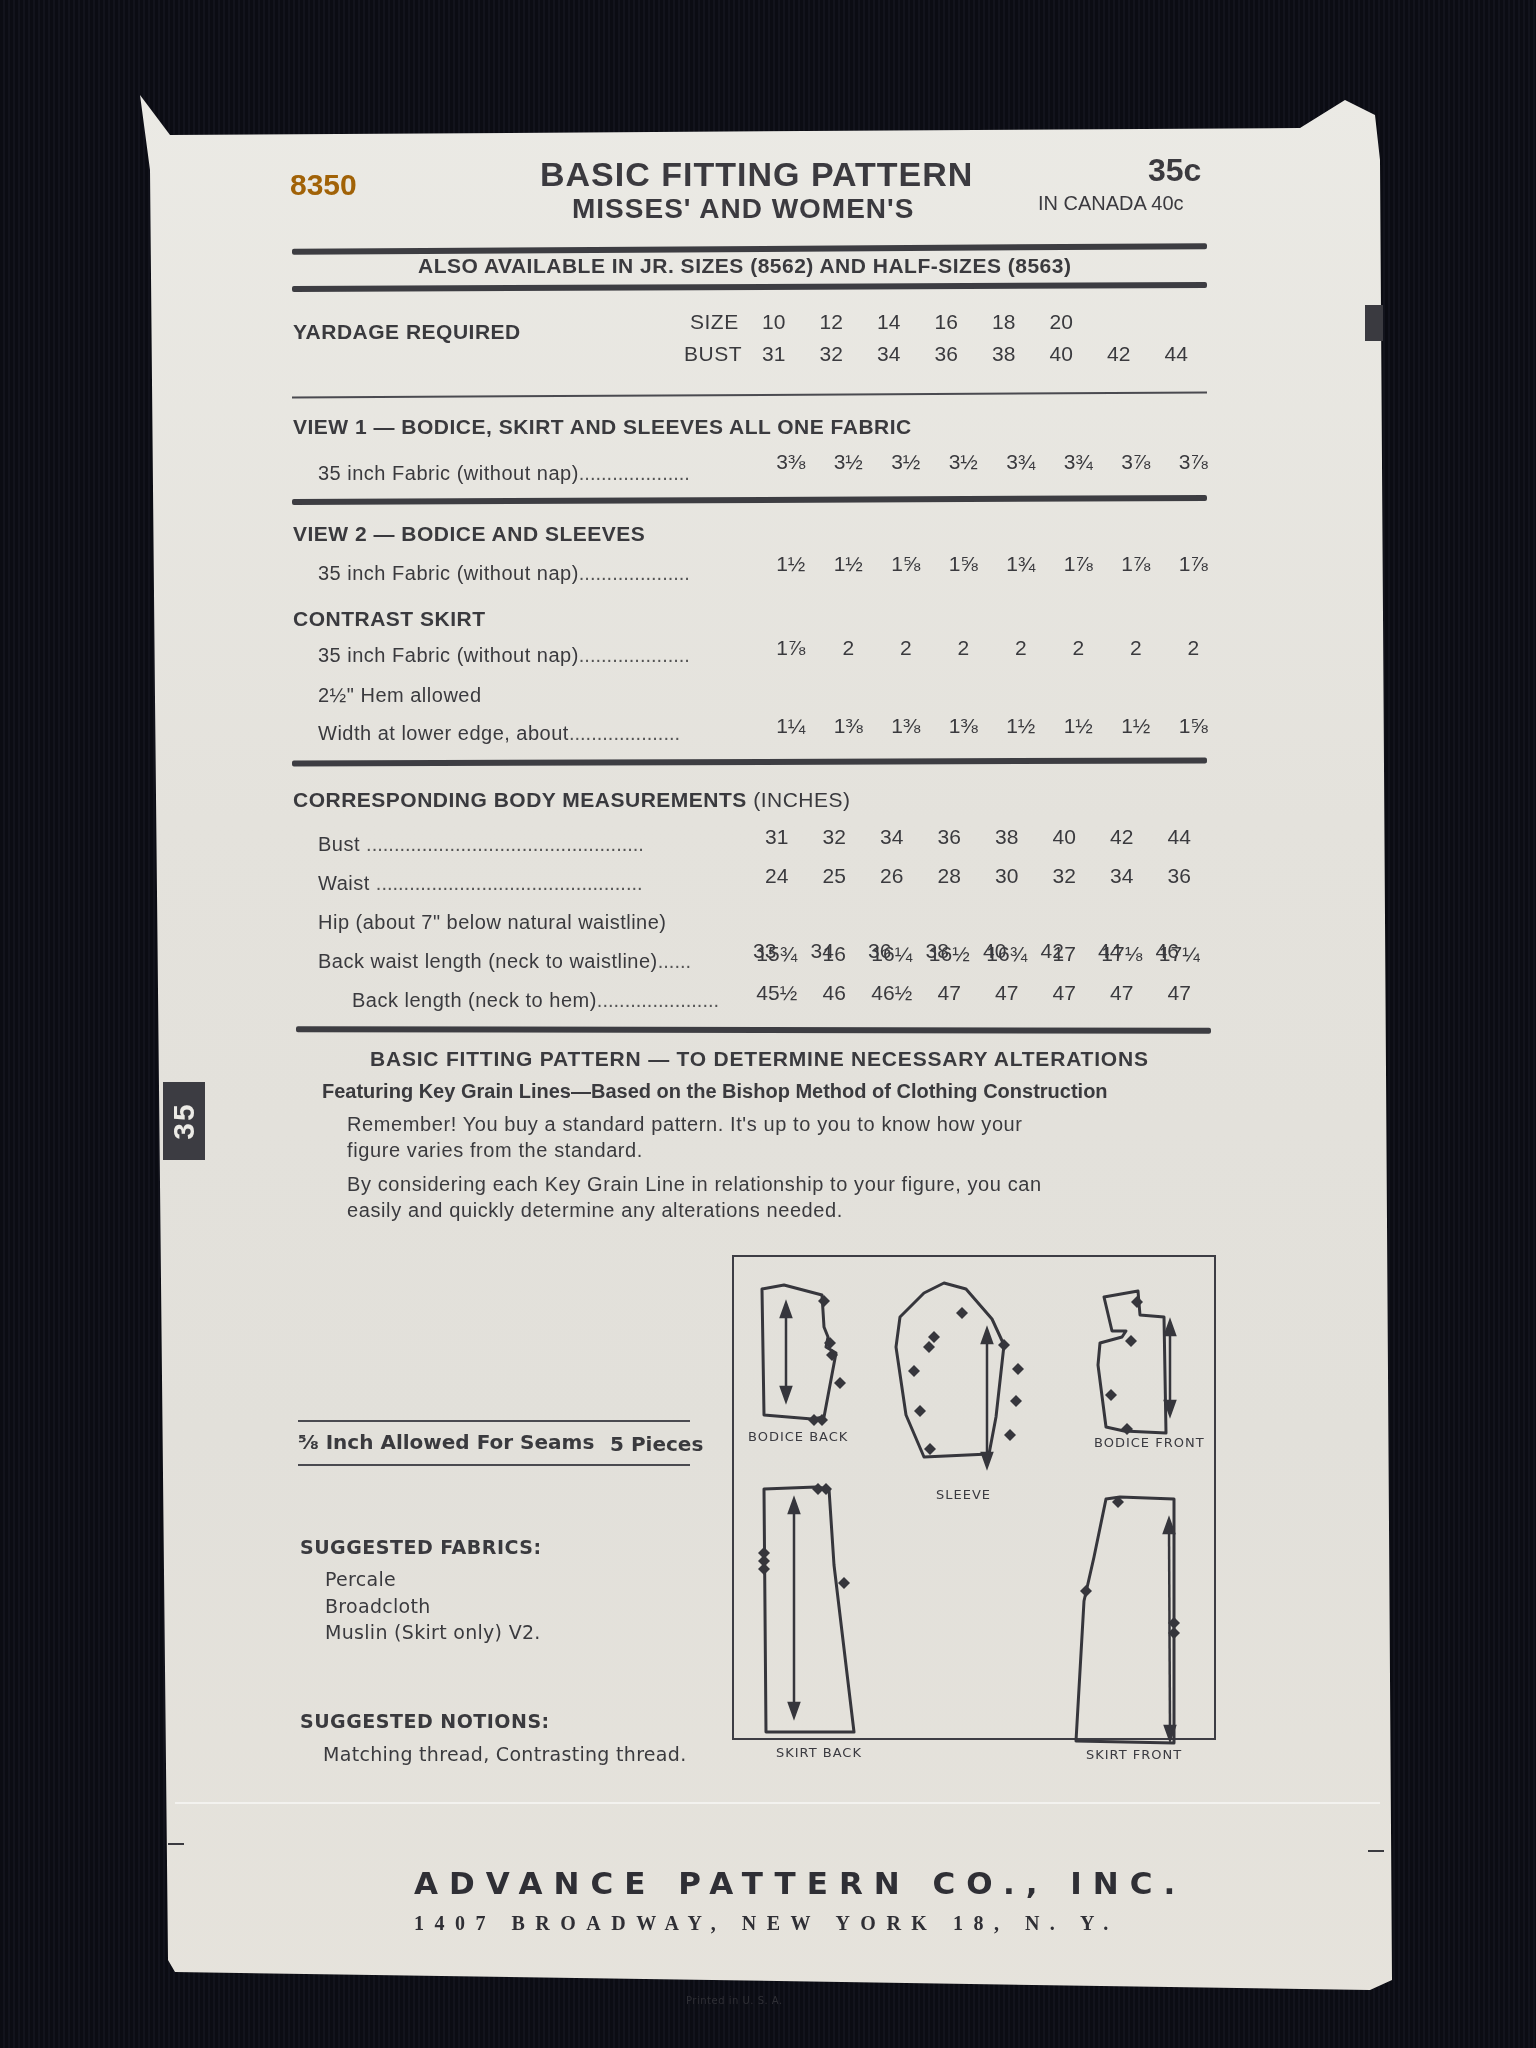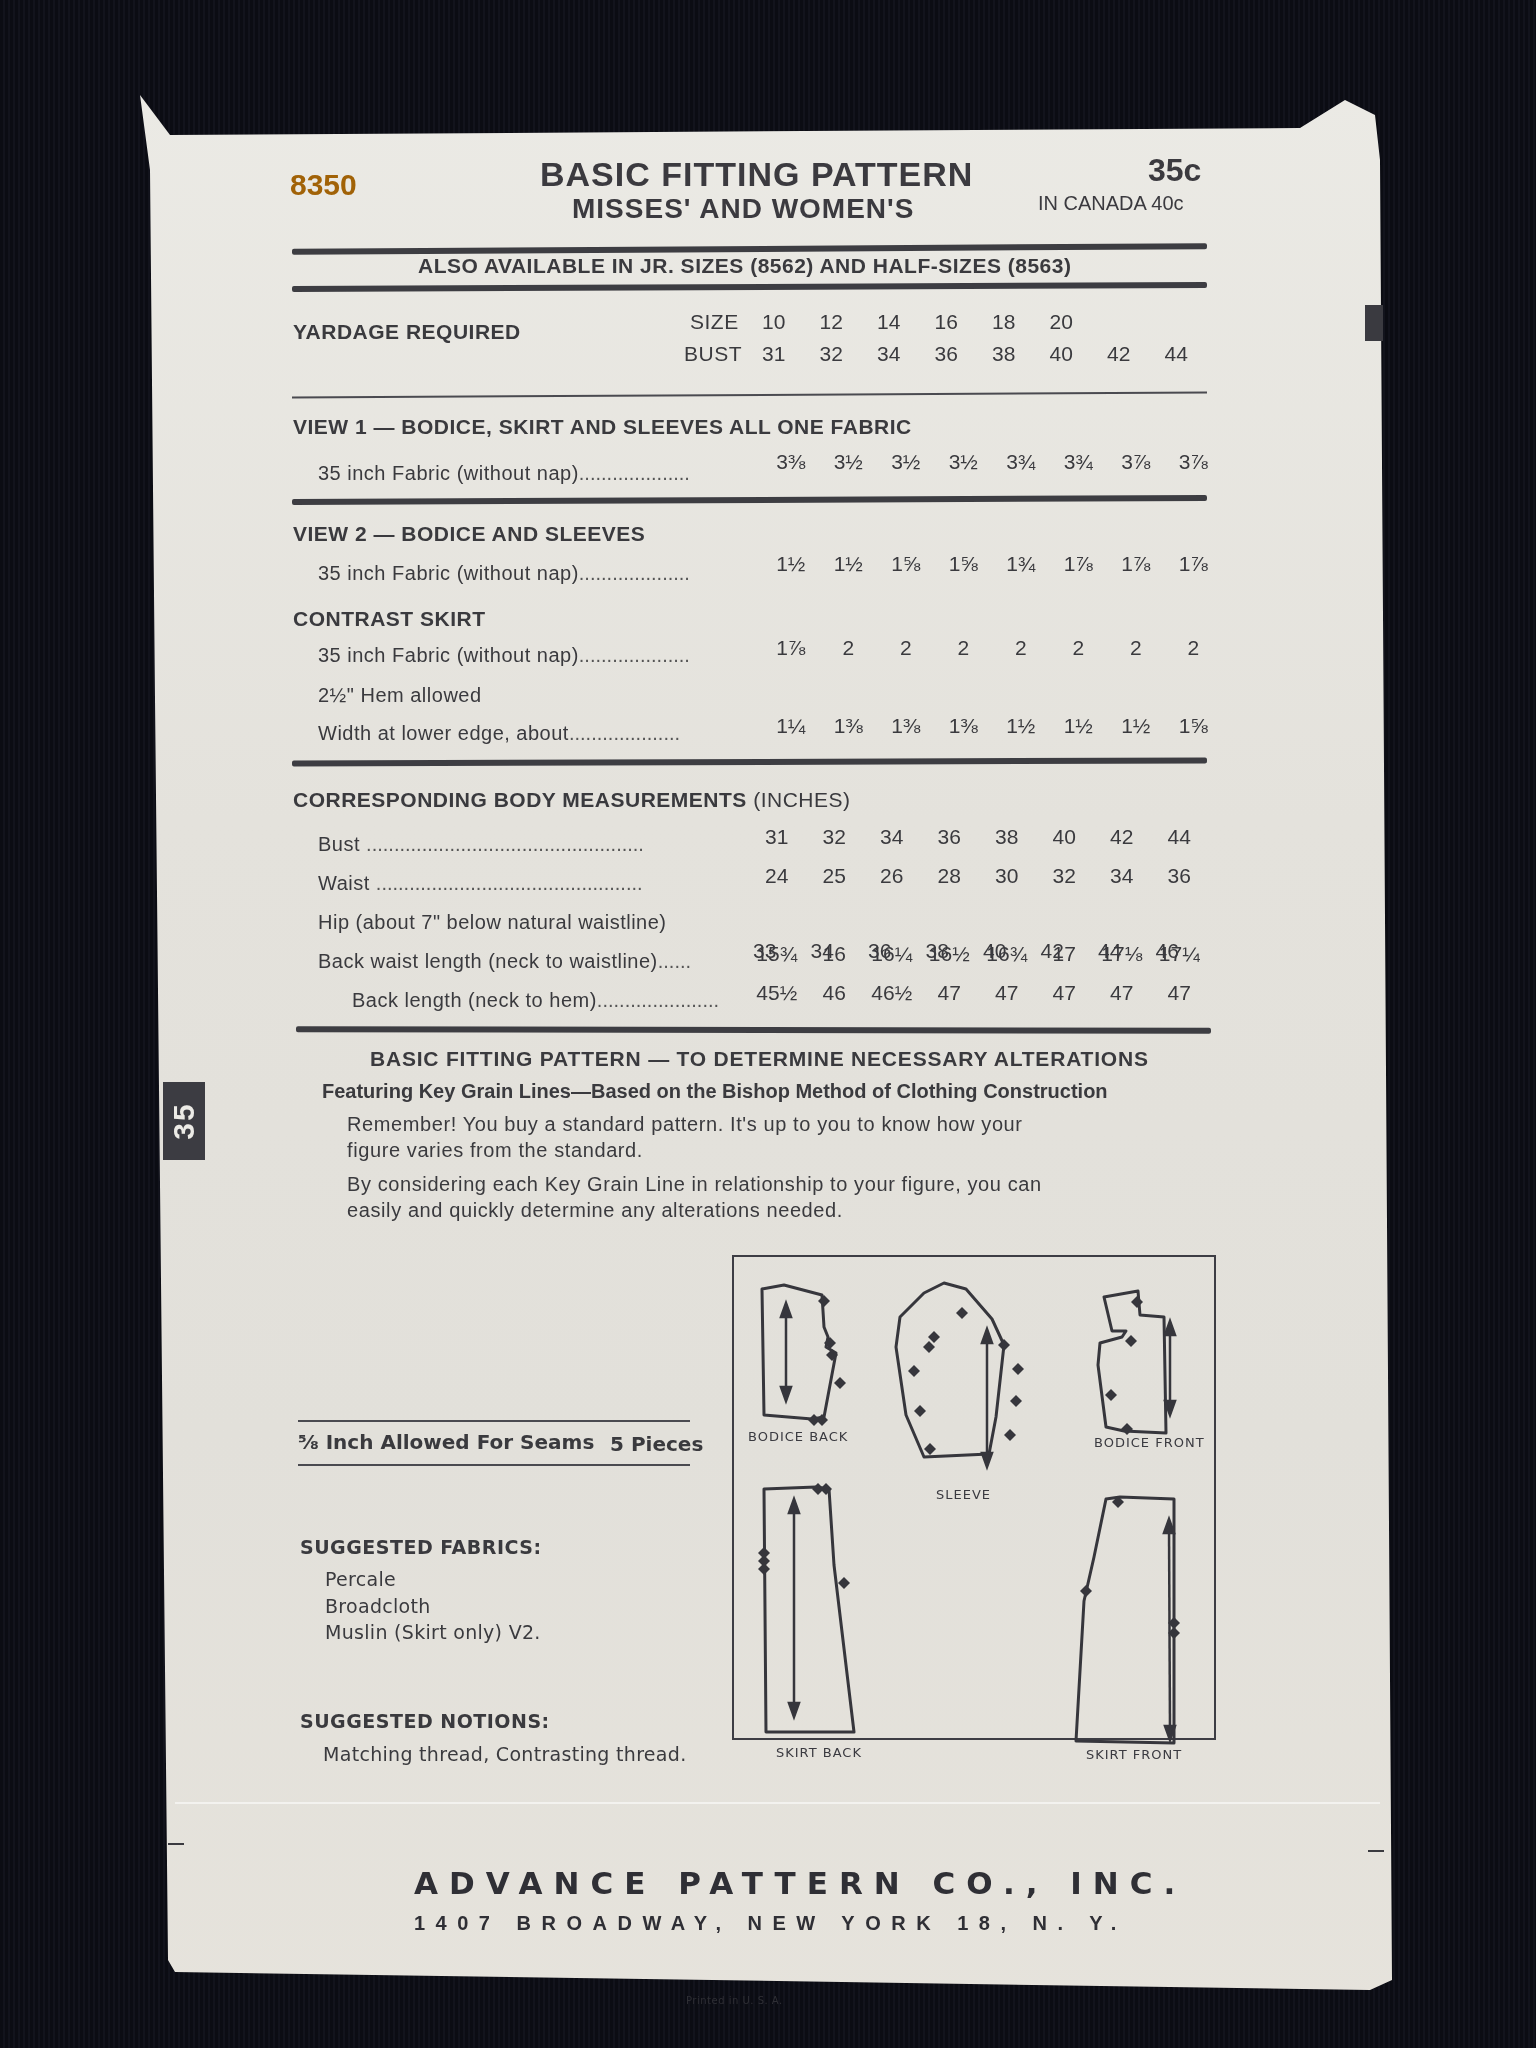--- a/index.html
+++ b/index.html
@@ -43,21 +43,21 @@
   .side-badge span { transform: rotate(-90deg); display: inline-block; letter-spacing: 2px; }
   .right-tab { position: absolute; left: 1365px; top: 305px; width: 18px; height: 36px; background: #3a3a40; }
   .diagram-box { position: absolute; left: 732px; top: 1255px; width: 484px; height: 485px; border: 2px solid #3d3d44; }
   .diagram-box svg { position: absolute; left: 0; top: 0; }
   .piece-label { position: absolute; font-size: 13px; font-family: "DejaVu Sans", sans-serif; letter-spacing: 1px; color: #3a3a40; }
   .seams { left: 298px; top: 1430px; font-size: 20px; font-weight: bold; font-family: "DejaVu Sans", sans-serif; }
   .pieces { left: 610px; top: 1432px; font-size: 20px; font-weight: bold; font-family: "DejaVu Sans", sans-serif; }
   .list-head { font-size: 19px; font-weight: bold; font-family: "DejaVu Sans", sans-serif; letter-spacing: 0.5px; }
   .list-item { font-size: 19px; font-family: "DejaVu Sans", sans-serif; letter-spacing: 0.3px; }
   .footer1 { left: 414px; top: 1865px; font-size: 31px; font-weight: bold; font-family: "DejaVu Sans", sans-serif; letter-spacing: 11px; color: #2f2f35; }
-  .footer2 { left: 414px; top: 1912px; font-size: 20px; font-weight: bold; font-family: Liberation Sans, sans-serif; letter-spacing: 10.5px; color: #2f2f35; }
+  .footer2 { left: 414px; top: 1912px; font-size: 20px; font-weight: bold; font-family: Liberation Serif, serif; letter-spacing: 10.5px; color: #2f2f35; }
   .footer3 { left: 686px; top: 1995px; font-size: 10px; font-family: "DejaVu Sans", sans-serif; color: #2f2f35; letter-spacing: 0.5px; }
   .fold-line { position: absolute; height: 2px; background: rgba(255,255,255,0.55); }
   .tick { position: absolute; height: 2px; width: 16px; background: #3a3a40; }
 </style>
 </head>
 <body>
 
 <div class="paper"></div>
 
 <div class="fold-line" style="left:175px; top:1802px; width:1205px;"></div>

